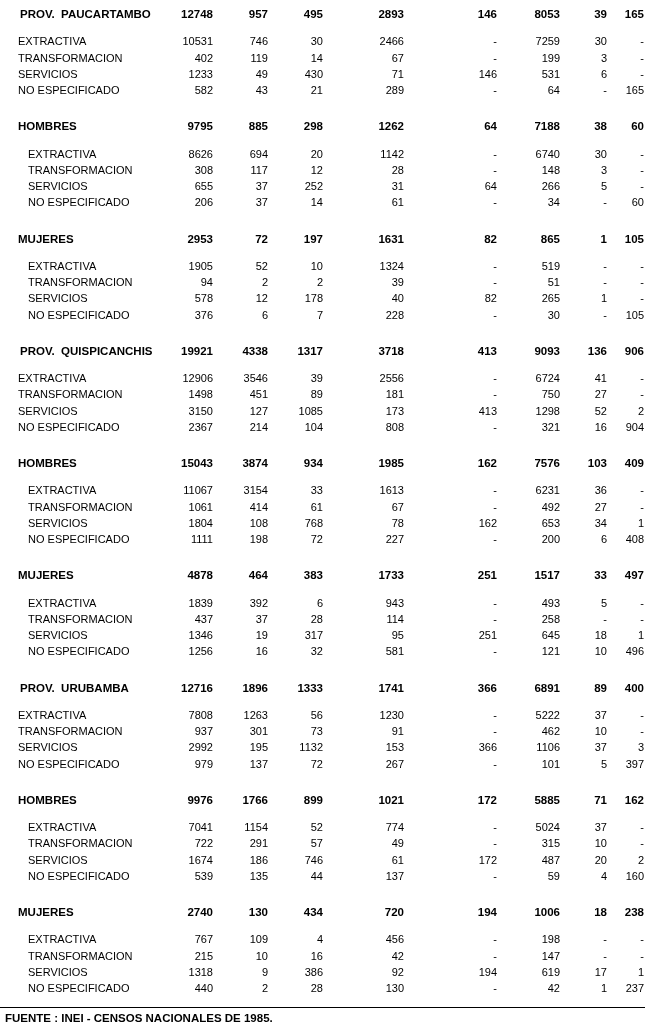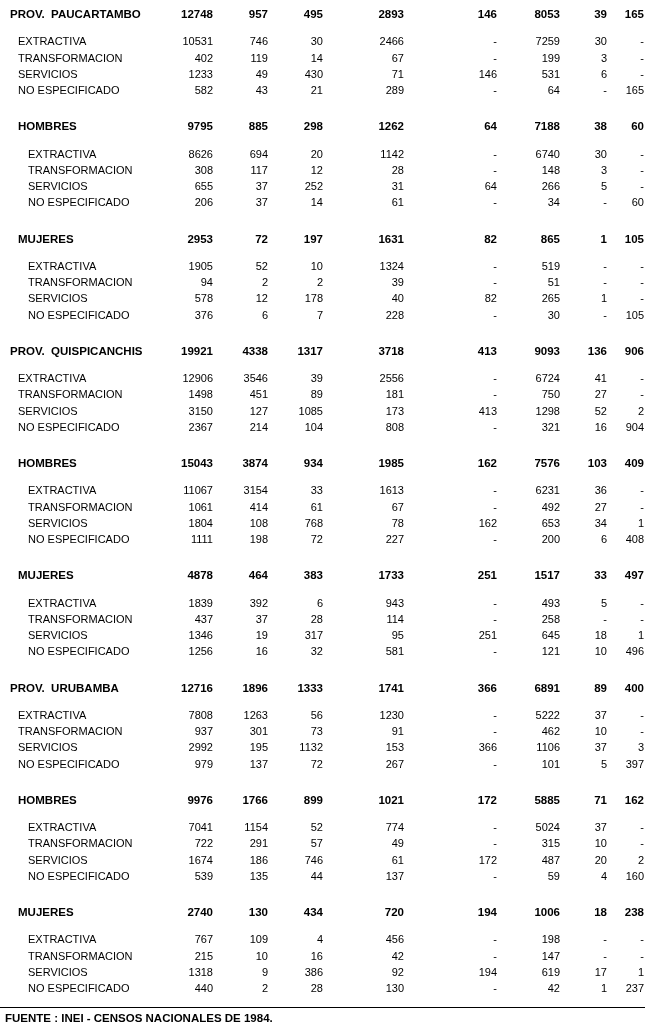--- a/index.html
+++ b/index.html
@@ -18,21 +18,21 @@
   }
   .group { margin-bottom: 20px; }
   .row {
     position: relative;
     height: 16.25px;
     line-height: 16.25px;
     font-size: 11px;
   }
   .row.header-row { font-weight: bold; margin-bottom: 11px; font-size: 11.5px; }
   .row-label { white-space: pre; display: inline-block; }
-  .indent-province { padding-left: 10px; }
+  .indent-province { padding-left: 20px; }
   .indent-gender   { padding-left: 18px; }
   .indent-cat-province { padding-left: 18px; }
   .indent-cat-gender   { padding-left: 28px; }
   .value-cell {
     position: absolute;
     top: 0;
     text-align: right;
     white-space: nowrap;
   }
   .footer {
@@ -115,15 +115,15 @@
       <div class="group">
         <div class="row header-row"><span class="row-label indent-gender">MUJERES</span><span class="value-cell" style="right: 432px;">2740</span><span class="value-cell" style="right: 377px;">130</span><span class="value-cell" style="right: 322px;">434</span><span class="value-cell" style="right: 241px;">720</span><span class="value-cell" style="right: 148px;">194</span><span class="value-cell" style="right: 85px;">1006</span><span class="value-cell" style="right: 38px;">18</span><span class="value-cell" style="right: 1px;">238</span></div>
         <div class="row"><span class="row-label indent-cat-gender">EXTRACTIVA</span><span class="value-cell" style="right: 432px;">767</span><span class="value-cell" style="right: 377px;">109</span><span class="value-cell" style="right: 322px;">4</span><span class="value-cell" style="right: 241px;">456</span><span class="value-cell" style="right: 148px;">-</span><span class="value-cell" style="right: 85px;">198</span><span class="value-cell" style="right: 38px;">-</span><span class="value-cell" style="right: 1px;">-</span></div>
         <div class="row"><span class="row-label indent-cat-gender">TRANSFORMACION</span><span class="value-cell" style="right: 432px;">215</span><span class="value-cell" style="right: 377px;">10</span><span class="value-cell" style="right: 322px;">16</span><span class="value-cell" style="right: 241px;">42</span><span class="value-cell" style="right: 148px;">-</span><span class="value-cell" style="right: 85px;">147</span><span class="value-cell" style="right: 38px;">-</span><span class="value-cell" style="right: 1px;">-</span></div>
         <div class="row"><span class="row-label indent-cat-gender">SERVICIOS</span><span class="value-cell" style="right: 432px;">1318</span><span class="value-cell" style="right: 377px;">9</span><span class="value-cell" style="right: 322px;">386</span><span class="value-cell" style="right: 241px;">92</span><span class="value-cell" style="right: 148px;">194</span><span class="value-cell" style="right: 85px;">619</span><span class="value-cell" style="right: 38px;">17</span><span class="value-cell" style="right: 1px;">1</span></div>
         <div class="row"><span class="row-label indent-cat-gender">NO ESPECIFICADO</span><span class="value-cell" style="right: 432px;">440</span><span class="value-cell" style="right: 377px;">2</span><span class="value-cell" style="right: 322px;">28</span><span class="value-cell" style="right: 241px;">130</span><span class="value-cell" style="right: 148px;">-</span><span class="value-cell" style="right: 85px;">42</span><span class="value-cell" style="right: 38px;">1</span><span class="value-cell" style="right: 1px;">237</span></div>
       </div>
     </div>
   <div class="footer">
     <div class="footer-divider"></div>
-    <div class="footer-text">FUENTE : INEI - CENSOS NACIONALES DE 1984.</div>
+    <div class="footer-text">FUENTE : INEI - CENSOS NACIONALES DE 1985.</div>
   </div>
 </div>
 
 </body></html>

